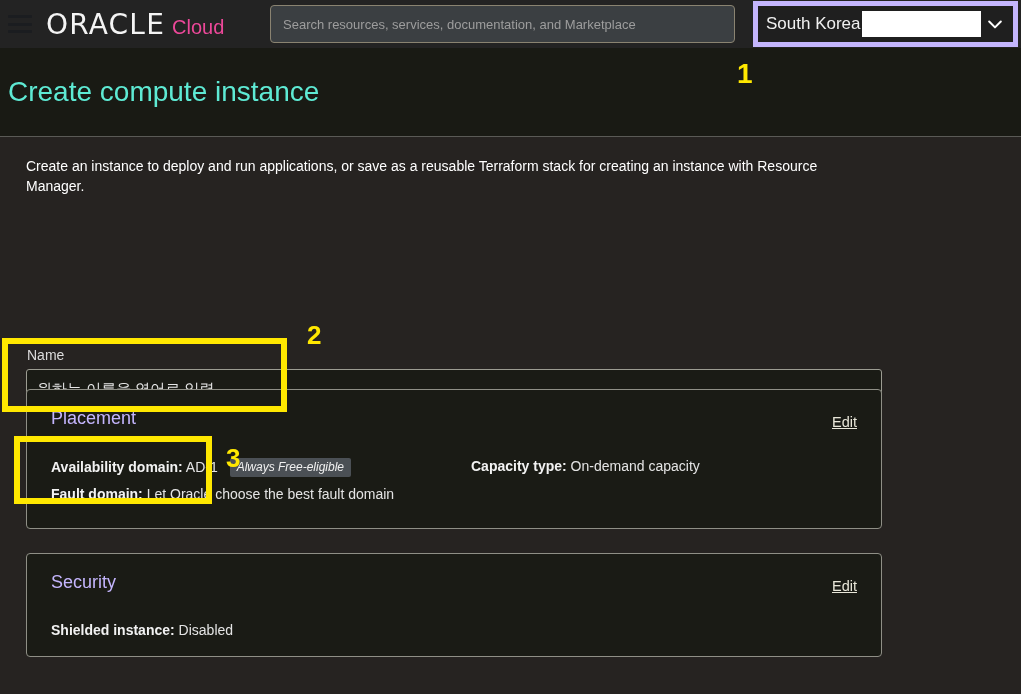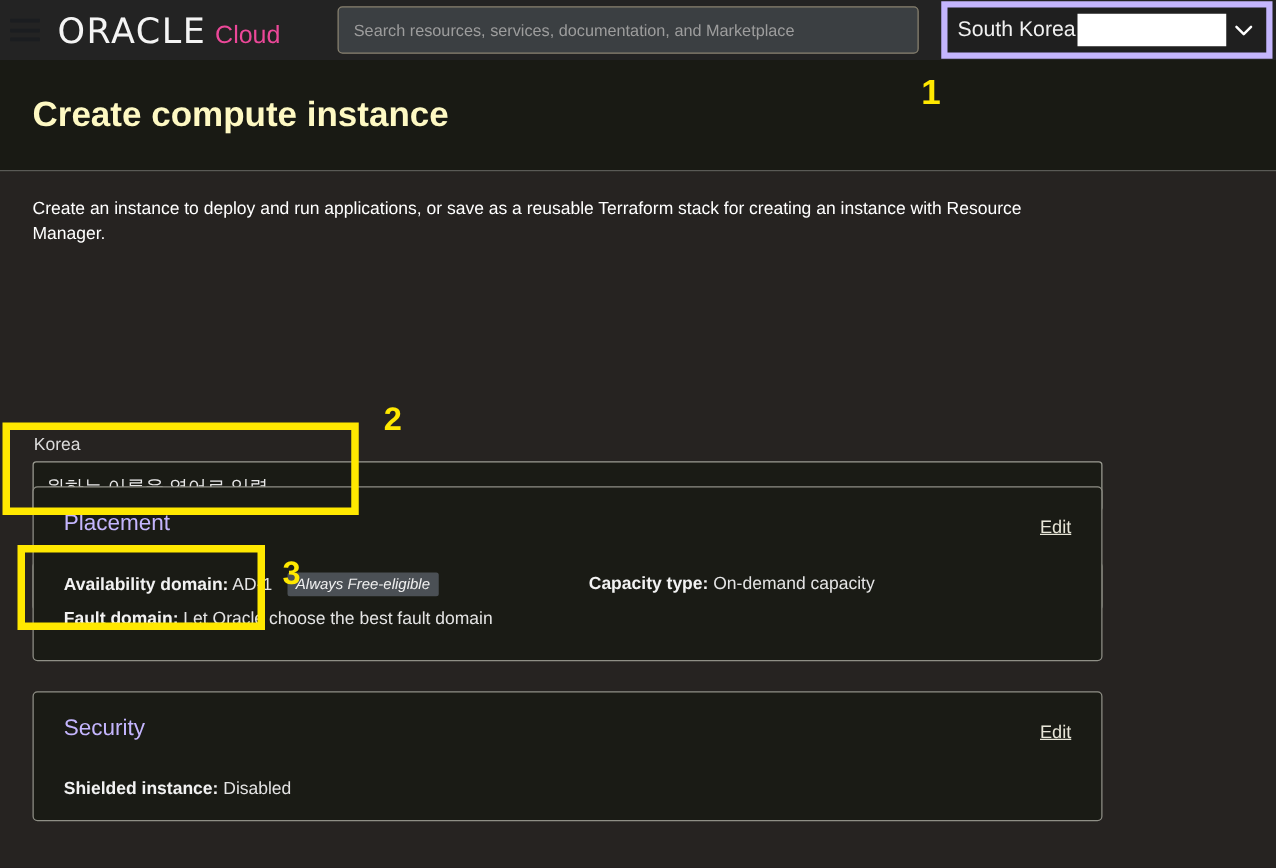--- a/index.html
+++ b/index.html
@@ -127,24 +127,24 @@
   .titlebar {
     position: absolute;
     left: 0; top: 48px;
     width: 1021px; height: 89px;
     background: #191a14;
     border-bottom: 1px solid #5a5a56;
     display: flex;
     align-items: center;
   }
   .page-title {
-    margin-left: 26px;
+    margin-left: 8px;
     font-size: 28px;
-    font-weight: 700;
-    color: #fef9c3;
+    font-weight: 400;
+    color: #5eead4;
     font-family: "Liberation Sans", sans-serif;
   }
 
   
   .content {
     position: absolute;
     left: 0; top: 138px;
     width: 1021px; height: 556px;
     background: #262321;
   }
@@ -326,21 +326,21 @@
   </div>
 
   <div class="titlebar">
     <h1 class="page-title">Create compute instance</h1>
   </div>
 
   <div class="content">
 
     <p class="intro">Create an instance to deploy and run applications, or save as a reusable Terraform stack for creating an instance with Resource Manager.</p>
 
-    <label class="field-name-label">Korea</label>
+    <label class="field-name-label">Name</label>
     <input class="field-name-input" type="text" value="원하는 이름을 영어로 입력" style="">
 
     <label class="field-comp-label">Create in compartment</label>
     <div class="field-comp-select">
       <span class="comp-redact"></span>
       <svg class="comp-arrows" viewBox="0 0 14 22">
         <path d="M3 9 L7 4.5 L11 9" fill="none" stroke="#4a4a42" stroke-width="1.4" stroke-linecap="round" stroke-linejoin="round"></path>
         <path d="M3 13 L7 17.5 L11 13" fill="none" stroke="#4a4a42" stroke-width="1.4" stroke-linecap="round" stroke-linejoin="round"></path>
       </svg>
     </div>

